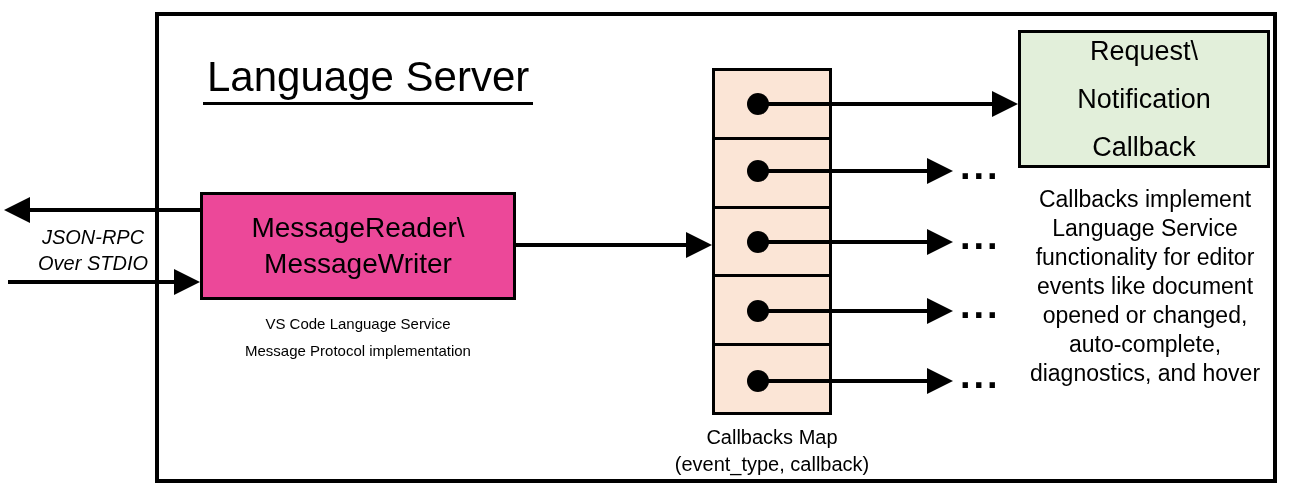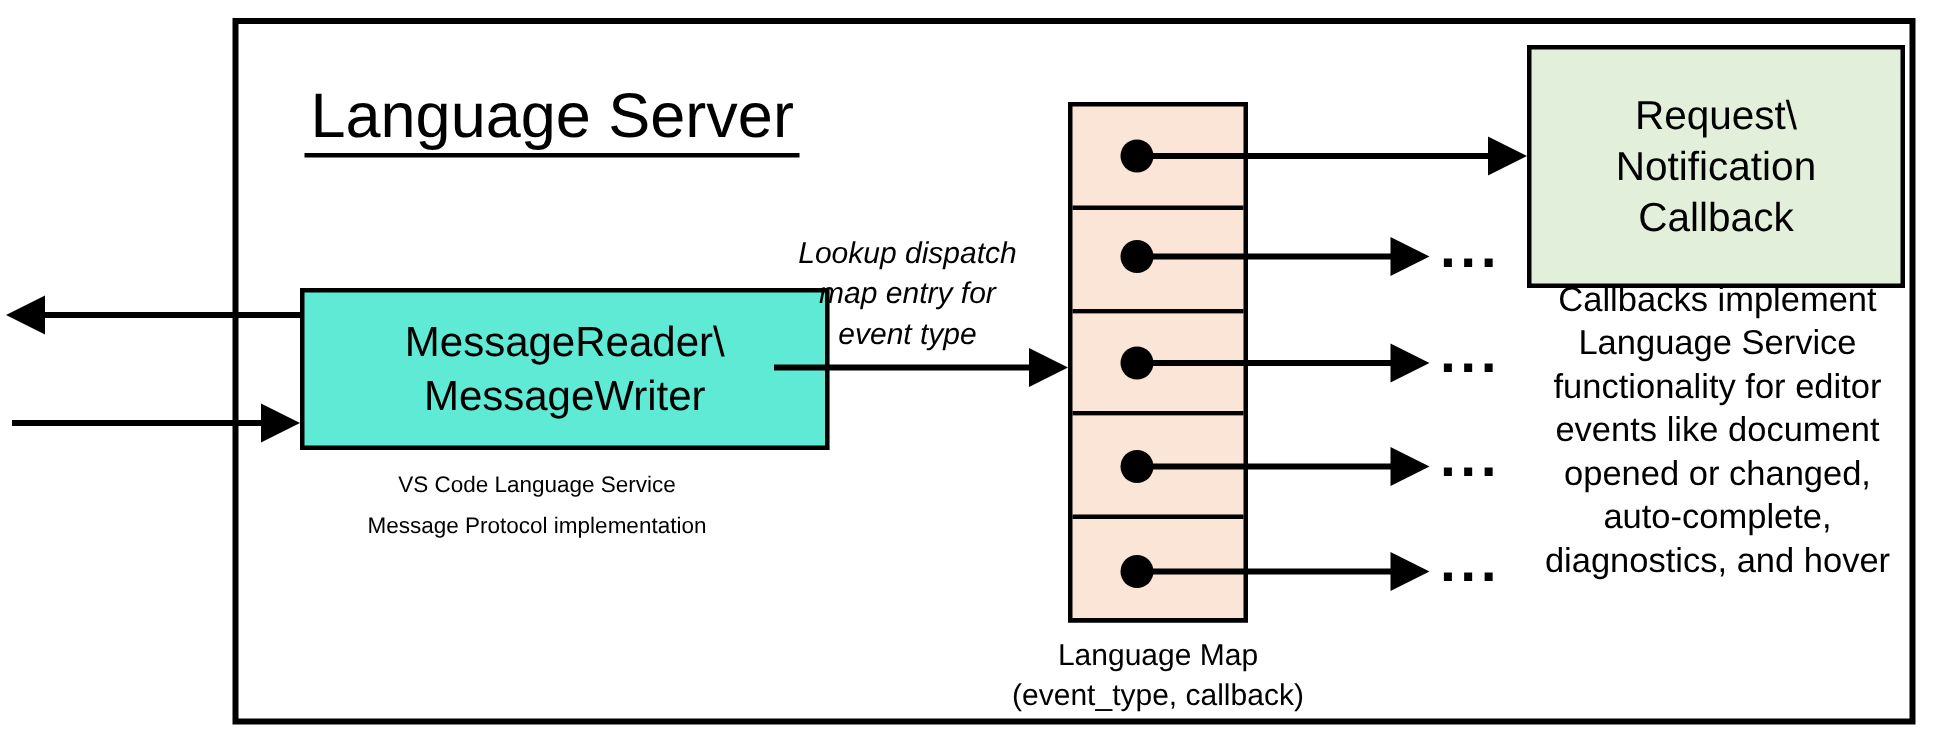--- a/index.html
+++ b/index.html
@@ -31,22 +31,22 @@
   .title-wrap .title-text {
     display: inline-block;
     font-size: 42px;
     line-height: 46px;
     border-bottom: 3px solid #000;
     padding: 0 4px 2px 4px;
     white-space: pre-line;
   }
 
   .message-box {
-    left: 200px; top: 192px; width: 353px; height: 108px;
-    background: #5eead4;
+    left: 200px; top: 192px; width: 316px; height: 108px;
+    background: #ec4899;
     border: 3px solid #000;
     display: flex; align-items: center; justify-content: center;
     text-align: center;
     font-size: 28px; line-height: 36px;
     white-space: pre-line;
   }
   .message-caption {
     left: 158px; top: 310px; width: 400px;
     text-align: center;
     font-size: 15px; line-height: 27px;
@@ -67,26 +67,26 @@
   .dispatch-cell:last-child { border-bottom: none; }
 
   .dispatch-caption {
     left: 652px; top: 424px; width: 240px;
     text-align: center;
     font-size: 20px; line-height: 27px;
     white-space: pre-line;
   }
 
   .callback-box {
-    left: 1018px; top: 30px; width: 252px; height: 162px;
+    left: 1018px; top: 30px; width: 252px; height: 138px;
     background: #e2efda;
     border: 3px solid #000;
     display: flex; align-items: center; justify-content: center;
     text-align: center;
-    font-size: 27px; line-height: 34px;
+    font-size: 27px; line-height: 48px;
     white-space: pre-line;
   }
   .callbacks-note {
     left: 1019px; top: 185px; width: 252px;
     text-align: center;
     font-size: 23px; line-height: 29px;
     white-space: pre-line;
   }
 
   .io-label {
@@ -148,37 +148,36 @@
   <div class="abs message-caption">VS Code Language Service
 Message Protocol implementation</div>
 
   <div class="abs dispatch-map">
     <div class="dispatch-cell"></div>
     <div class="dispatch-cell"></div>
     <div class="dispatch-cell"></div>
     <div class="dispatch-cell"></div>
     <div class="dispatch-cell"></div>
   </div>
-  <div class="abs dispatch-caption">Language Map
+  <div class="abs dispatch-caption">Callbacks Map
 (event_type, callback)</div>
 
   <div class="abs callback-box">Request\
 Notification
 Callback</div>
   <div class="abs callbacks-note">Callbacks implement
 Language Service
 functionality for editor
 events like document
 opened or changed,
 auto-complete,
 diagnostics, and hover</div>
 
-  <div class="abs lookup-label">Lookup dispatch
-map entry for
-event type</div>
+  <div class="abs io-label">JSON-RPC
+Over STDIO</div>
 
   <span class="ellipsis row2">...</span>
   <span class="ellipsis row3">...</span>
   <span class="ellipsis row4">...</span>
   <span class="ellipsis row5">...</span>
 
   <svg class="arrow-layer" width="1291" height="494" viewBox="0 0 1291 494" xmlns="http://www.w3.org/2000/svg">
 
     <g>
       <line x1="200" y1="210" x2="28" y2="210" stroke="#000" stroke-width="4"></line>

